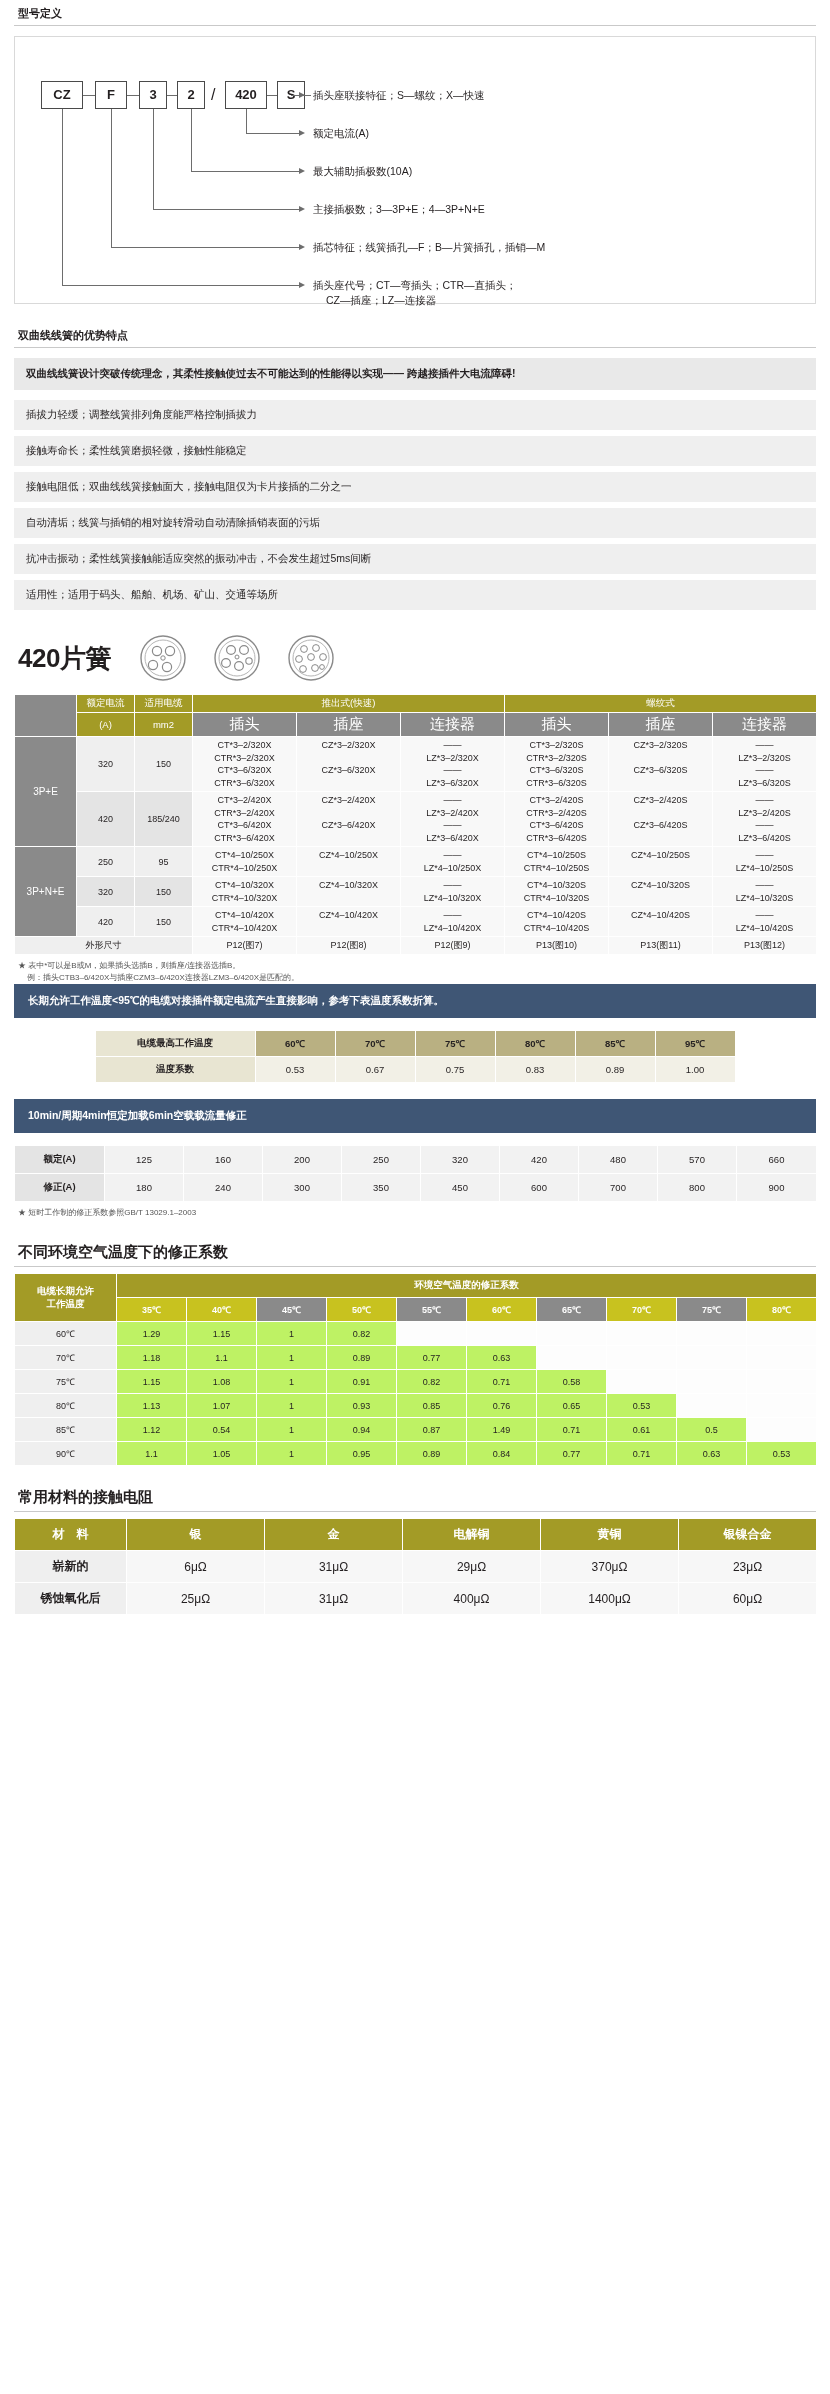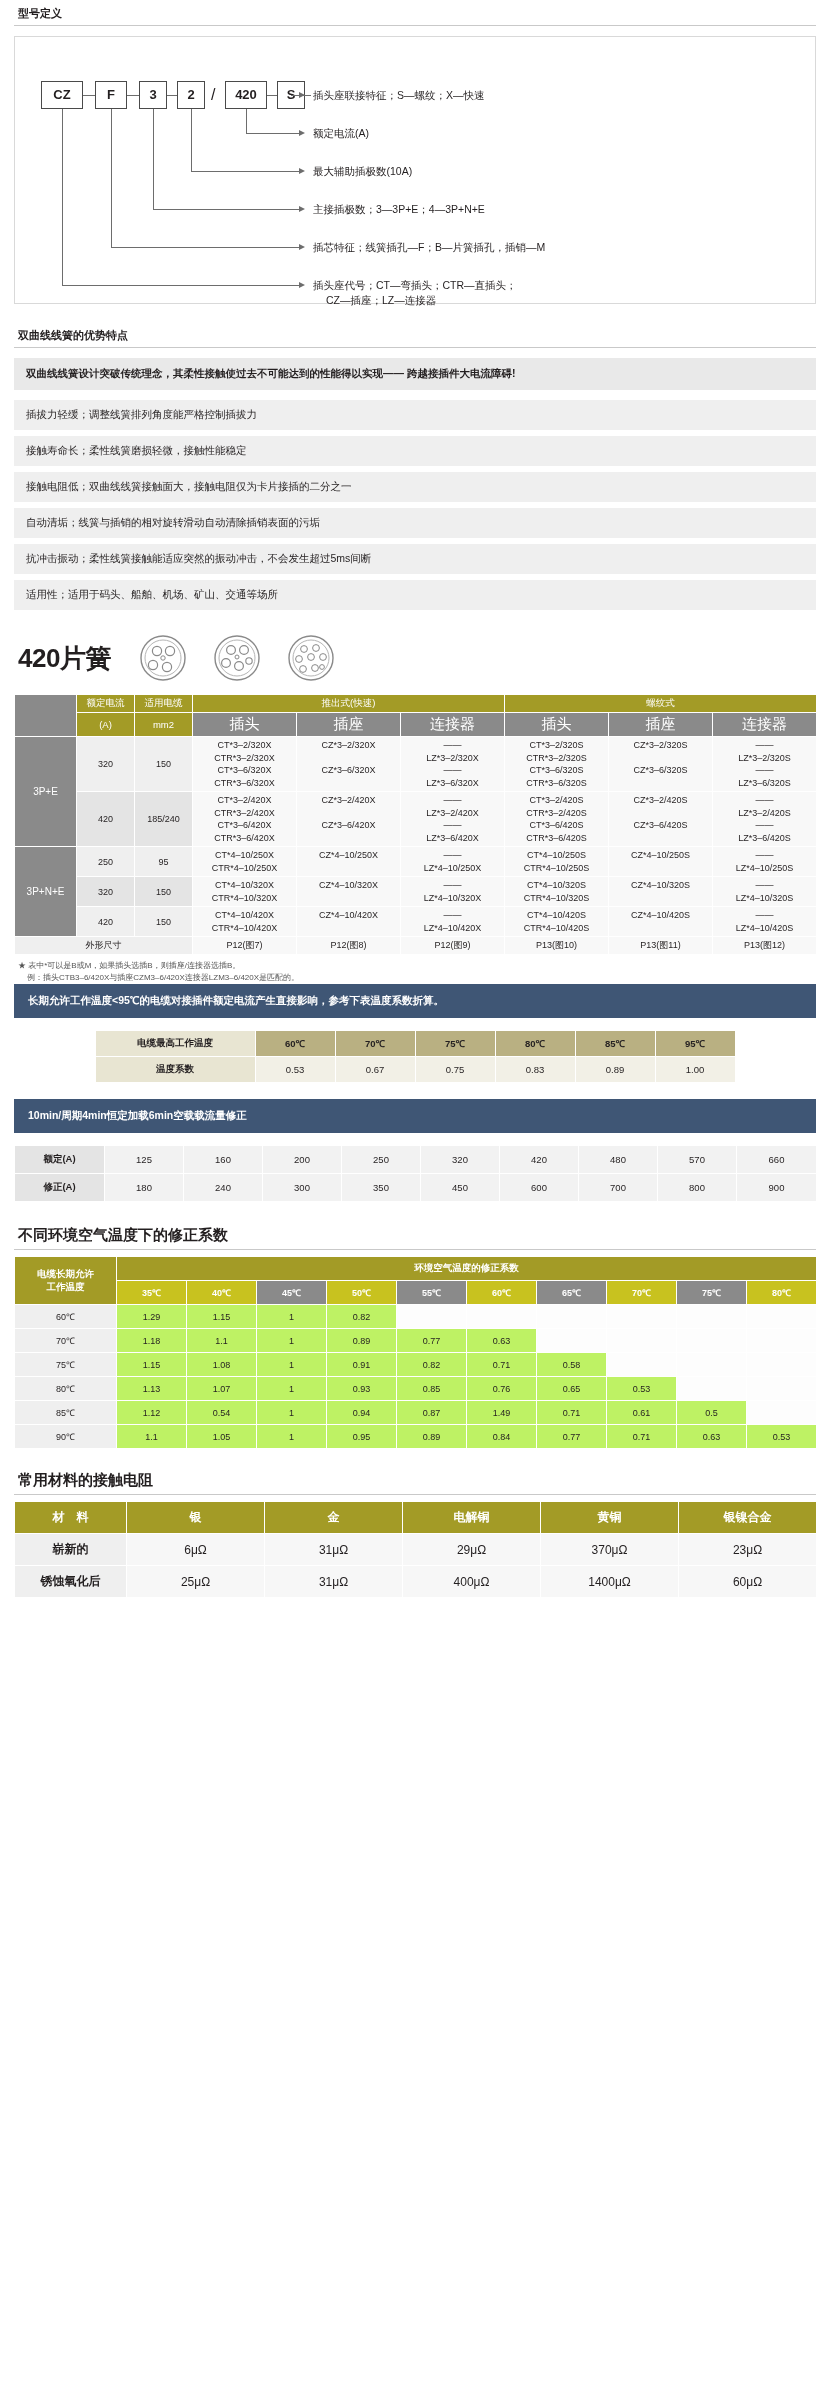--- a/index.html
+++ b/index.html
@@ -627,20 +627,24 @@
       <td class="d-val">350</td>
       <td class="d-val">450</td>
       <td class="d-val">600</td>
       <td class="d-val">700</td>
       <td class="d-val">800</td>
       <td class="d-val">900</td>
     </tr>
   </tbody>
     </table>
 
+  <div class="note">
+    <span class="note-star">★</span>
+    <span>短时工作制的修正系数参照GB/T 13029.1–2003</span>
+  </div>
 
   <div class="sec-head-plain" style="margin-top:18px;">不同环境空气温度下的修正系数</div>
 
   <table class="amb">
     <colgroup>
       <col style="width:102px">
       <col style="width:70px">
         <col style="width:70px">
         <col style="width:70px">
         <col style="width:70px">

